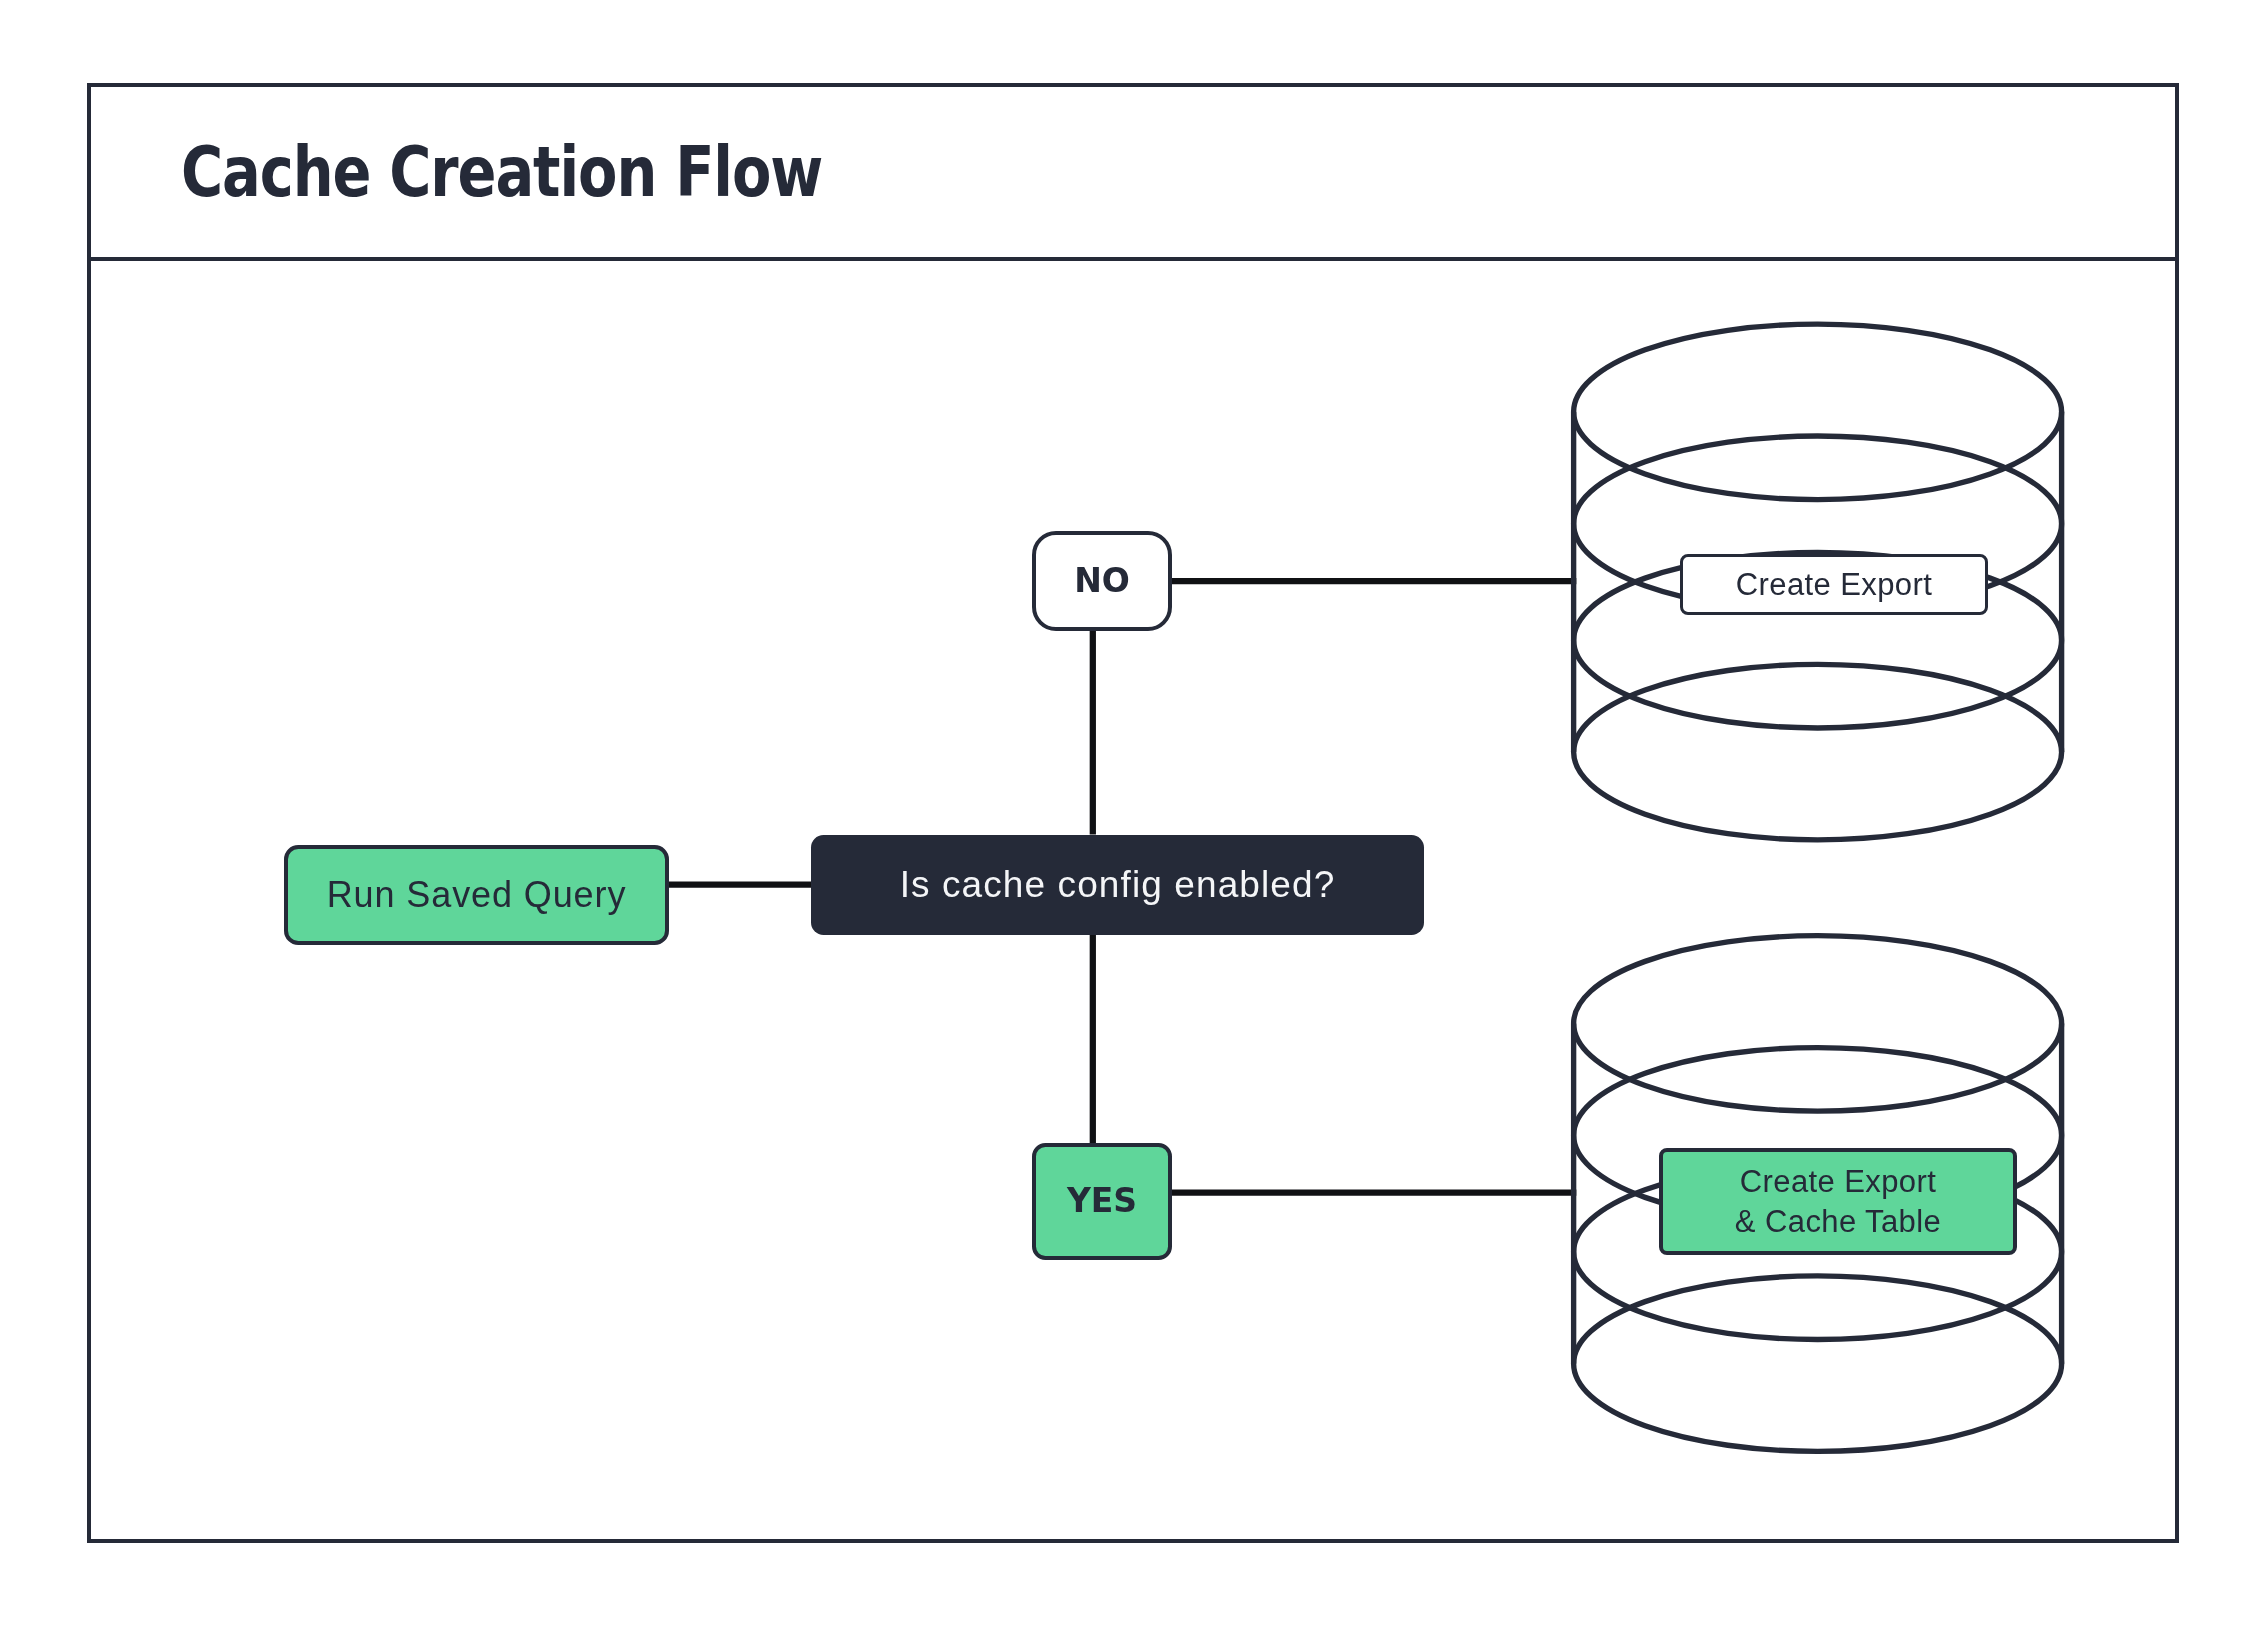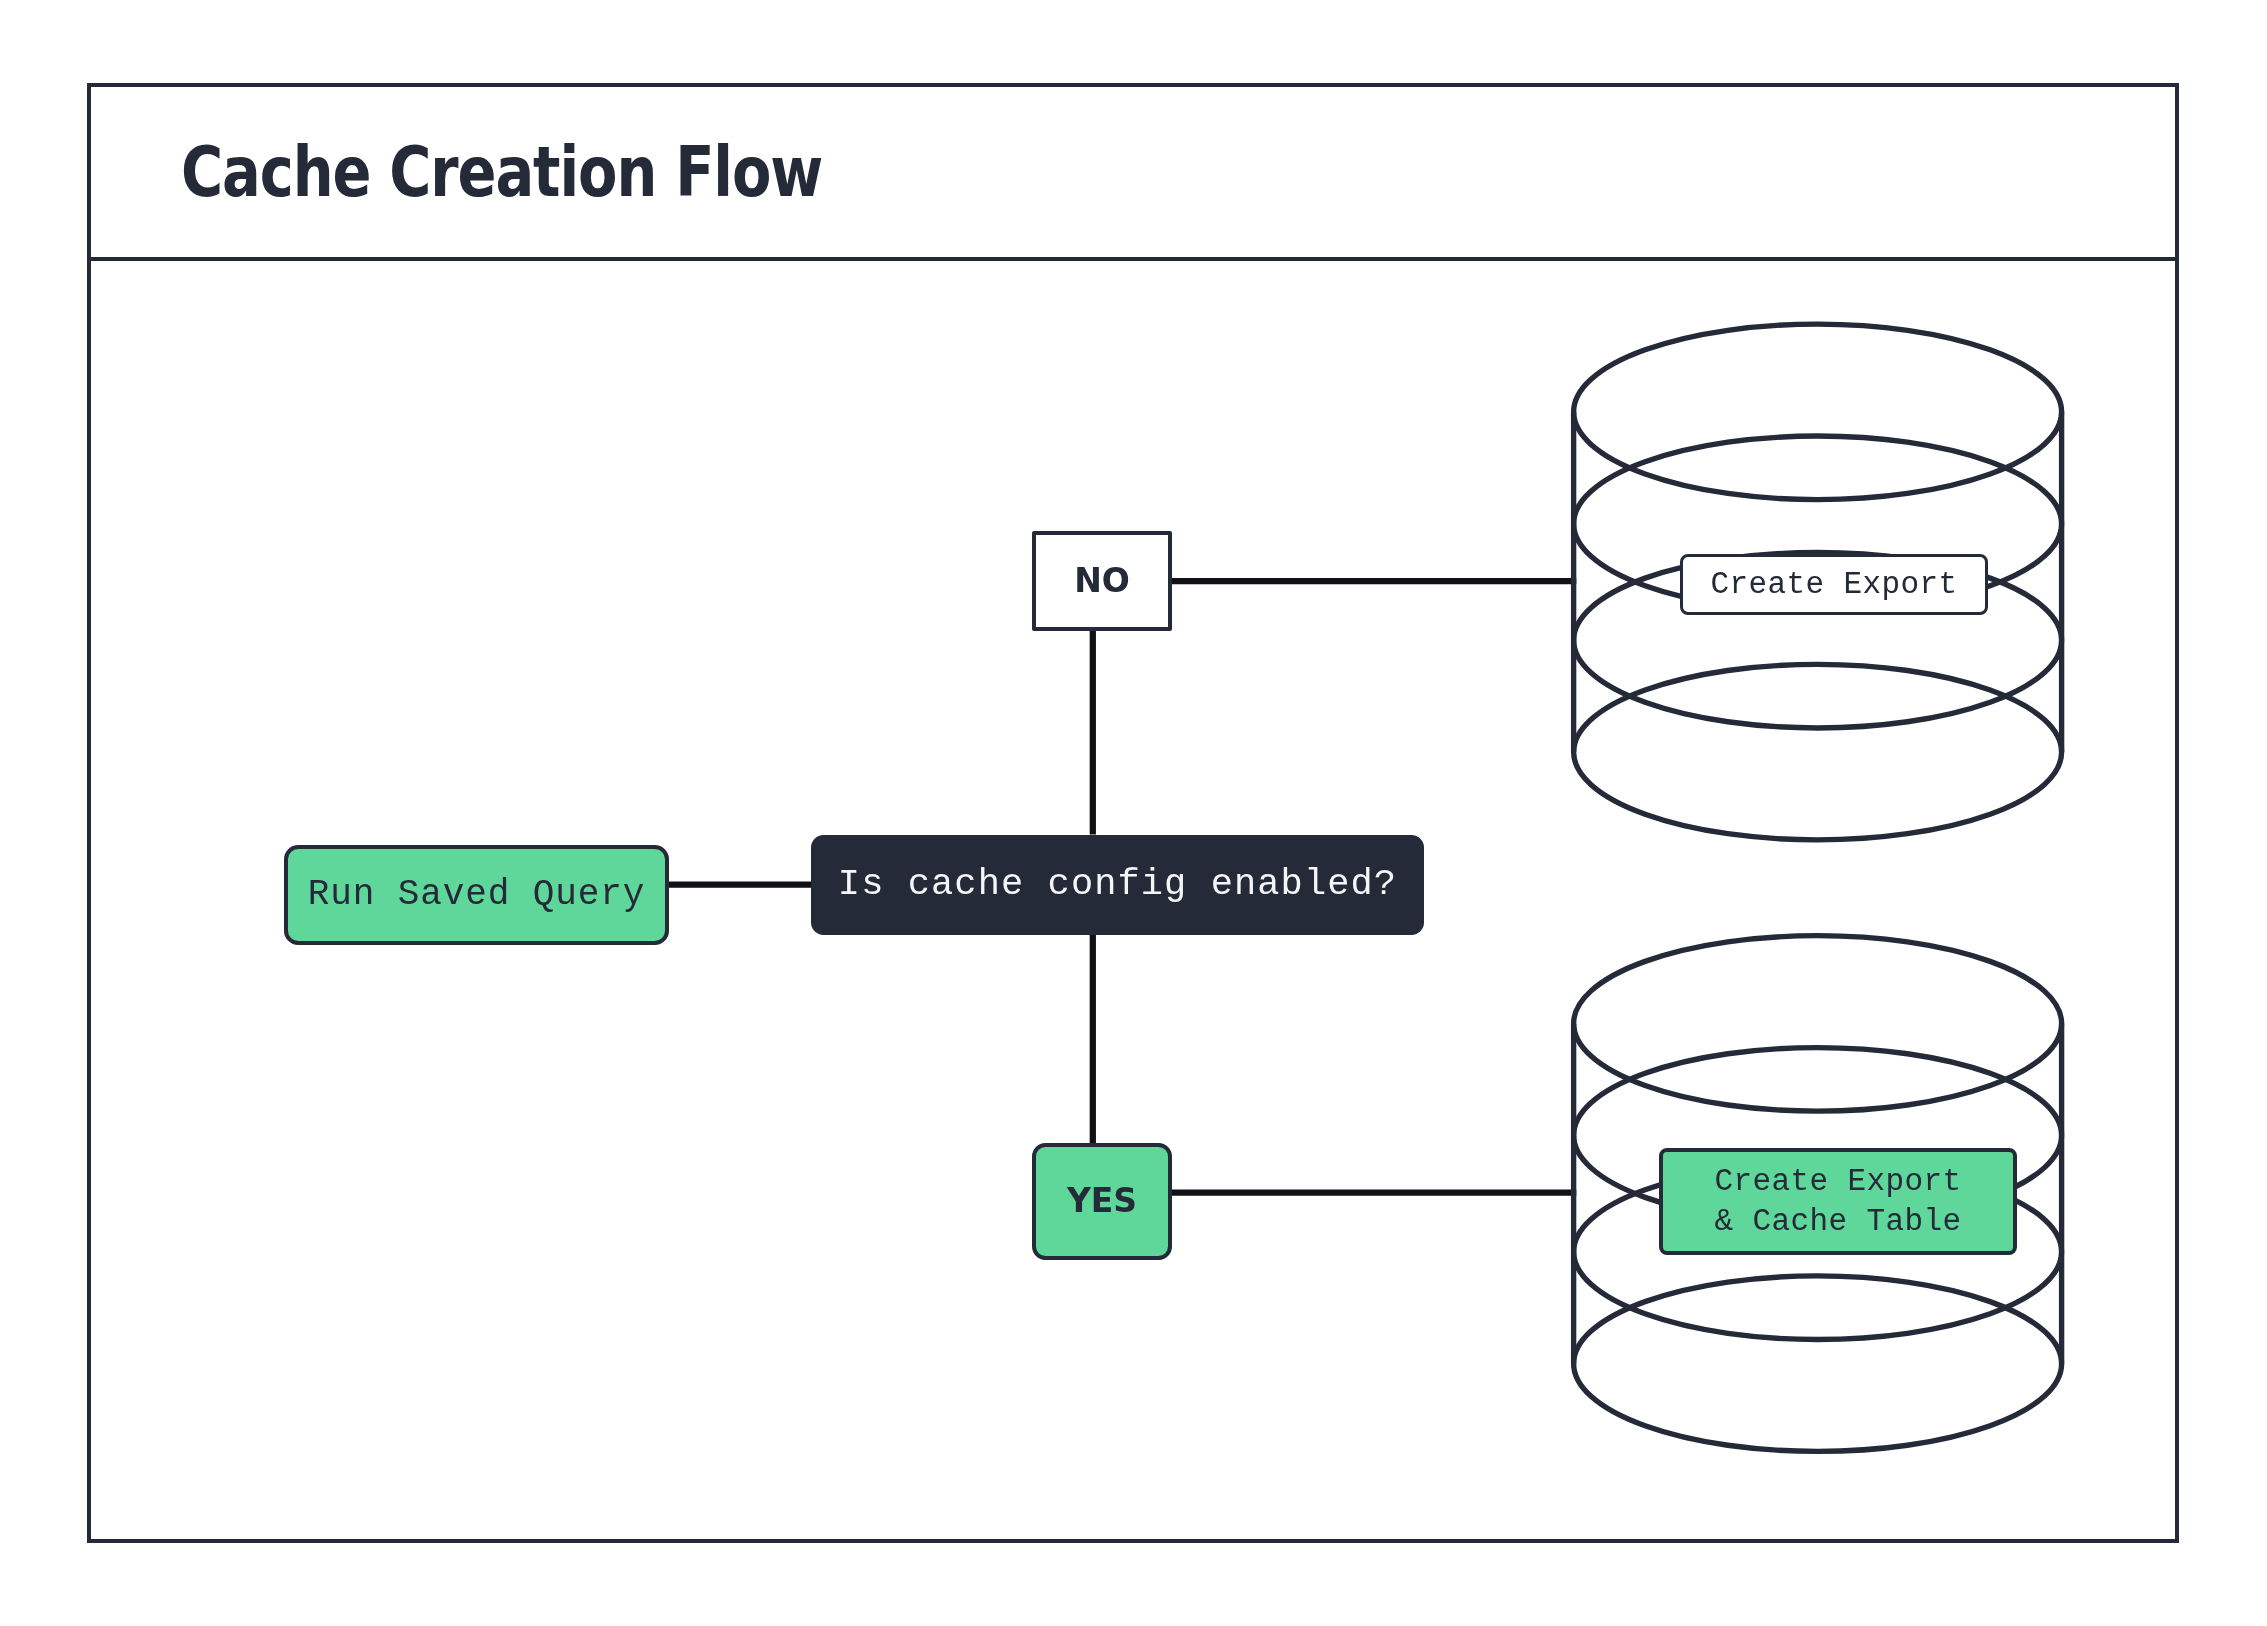--- a/index.html
+++ b/index.html
@@ -80,21 +80,21 @@
   }
 
   
   .node {
     position: absolute;
     box-sizing: border-box;
     display: flex;
     align-items: center;
     justify-content: center;
     text-align: center;
-    font-family: Liberation Mono, monospace;
+    font-family: Liberation Sans, sans-serif;
     white-space: pre-line;
     line-height: 1.28;
   }
 
   .node-rounded {
     border: 4.5px solid #252A38;
     border-radius: 14.3px;
   }
 
   .node-green {
@@ -134,21 +134,21 @@
   }
 
   #node-label-no {
     left: 1032px;
     top: 531px;
     width: 140px;
     height: 100px;
     font-family: "DejaVu Sans", sans-serif;
     font-weight: bold;
     font-size: 33px;
-    border-radius: 2px;
+    border-radius: 24px;
   }
 
   #node-label-yes {
     left: 1032px;
     top: 1143px;
     width: 140px;
     height: 117px;
     font-family: "DejaVu Sans", sans-serif;
     font-weight: bold;
     font-size: 33px;

